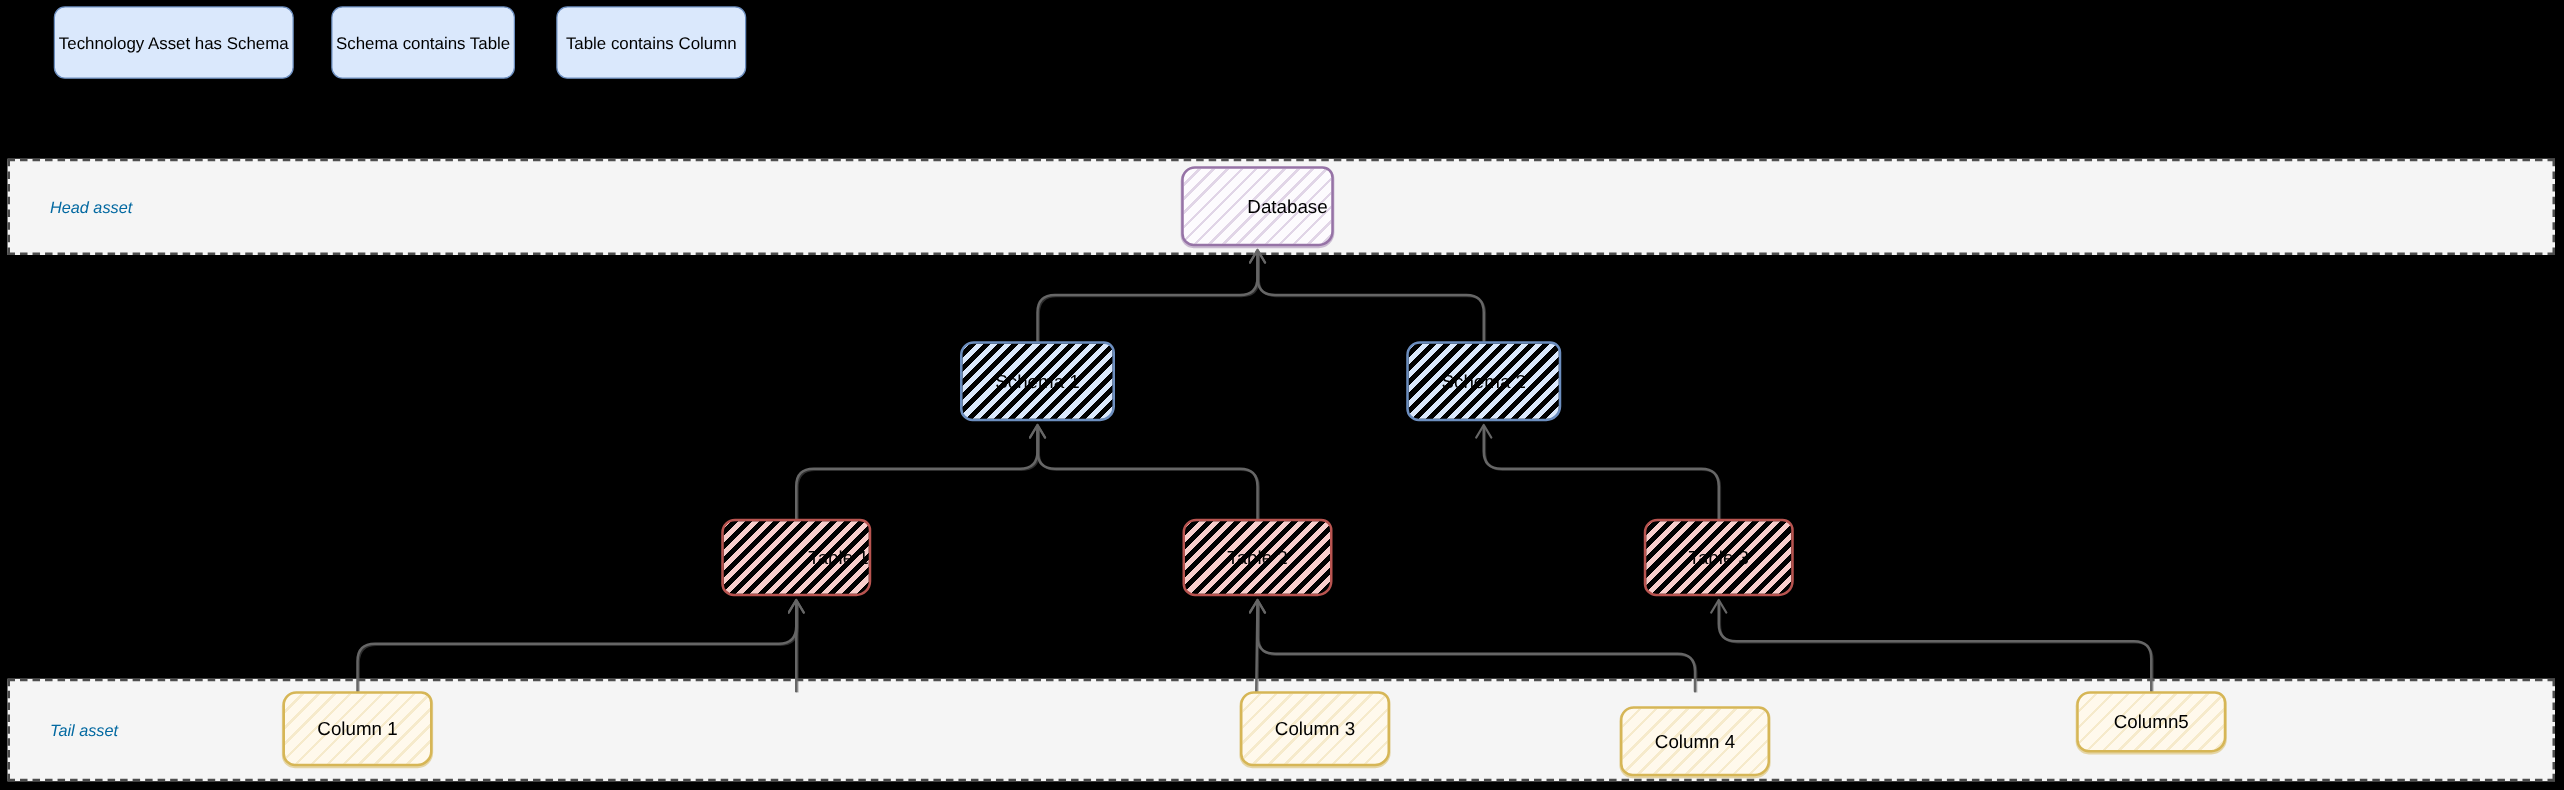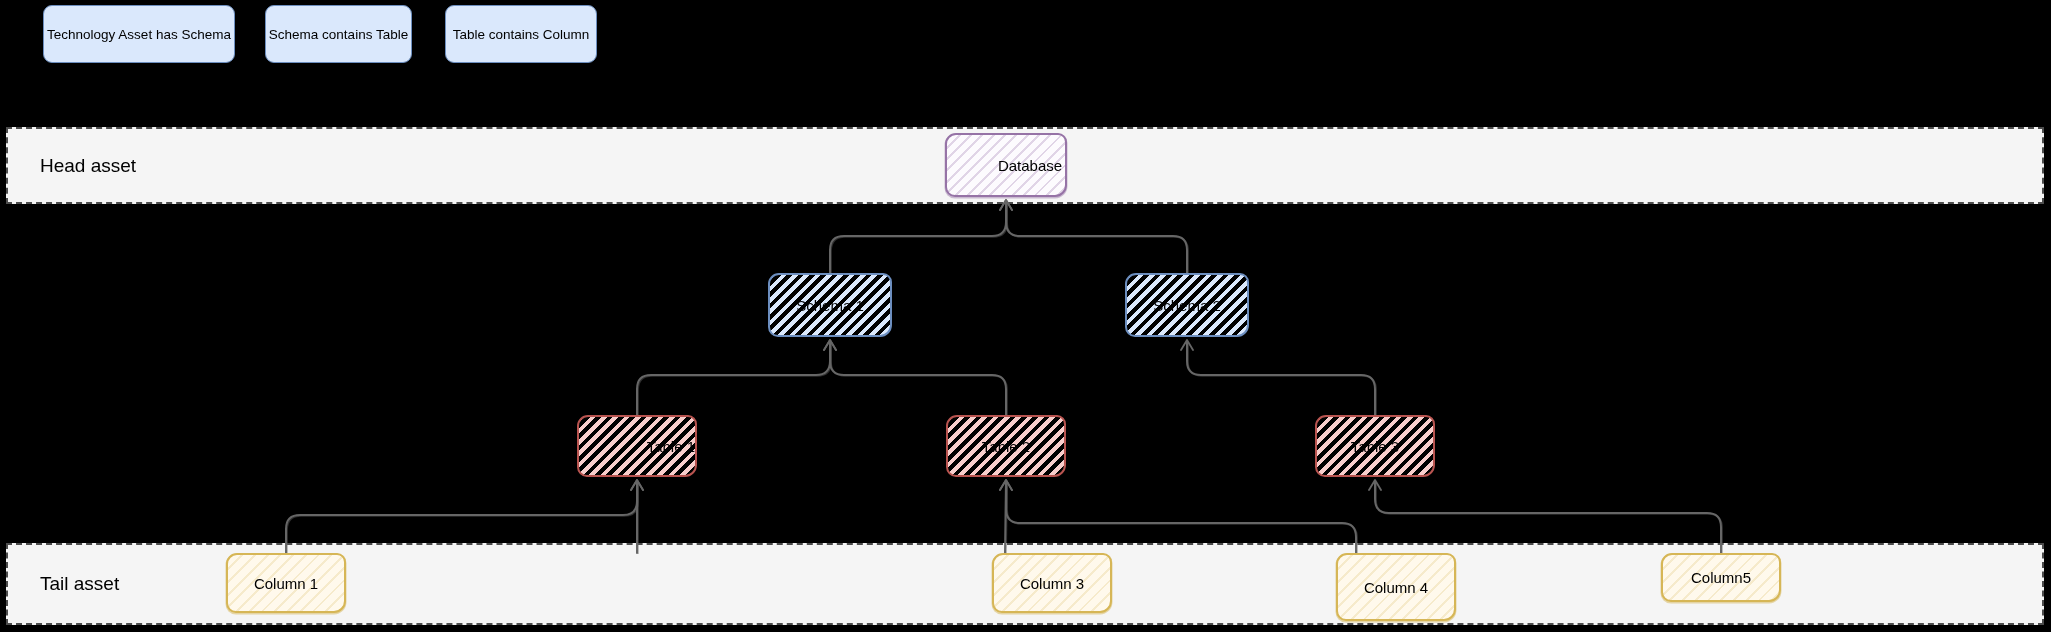--- a/index.html
+++ b/index.html
@@ -21,22 +21,23 @@
     border: 2px dashed var(--lane-border, #4d4d4d);
     box-sizing: border-box;
     z-index: 1;
   }
   #lane-head { left: 6px; top: 127px; width: 2038px; height: 77px; }
   #lane-tail { left: 6px; top: 543px; width: 2038px; height: 82px; }
   .lane-label {
     position: absolute;
     left: 32px; top: 50%;
     transform: translateY(-50%);
-    font-size: 19px;
-    color: #000000;
+    font-style: italic;
+    font-size: 13px;
+    color: #0369a1;
     white-space: nowrap;
   }
   
   .legend-box {
     position: absolute;
     display: flex; align-items: center; justify-content: center;
     background: var(--legend-fill, #dae8fc);
     border: 1.6px solid var(--legend-border, #6c8ebf);
     border-radius: 9px;
     box-sizing: border-box;
@@ -89,21 +90,21 @@
   }
   #node-database { left: 945px;  top: 133px; width: 122px; height: 64px; }
   #node-schema1  { left: 768px;  top: 273px; width: 124px; height: 64px; }
   #node-schema2  { left: 1125px; top: 273px; width: 124px; height: 64px; }
   #node-table1   { left: 577px;  top: 415px; width: 120px; height: 62px; justify-content: flex-end; }
   #node-table2   { left: 946px;  top: 415px; width: 120px; height: 62px; }
   #node-table3   { left: 1315px; top: 415px; width: 120px; height: 62px; }
   #node-column1  { left: 226px;  top: 553px; width: 120px; height: 60px; }
   #node-column2  { left: 576px;  top: 553px; width: 120px; height: 60px; }
   #node-column3  { left: 944px;  top: 553px; width: 120px; height: 60px; margin-left: 48px; }
-  #node-column4  { left: 1296px; top: 553px; width: 120px; height: 68px; margin-left: 40px; }
+  #node-column4  { left: 1296px; top: 565px; width: 120px; height: 56px; }
   #node-column5  { left: 1661px; top: 553px; width: 120px; height: 49px; }
 </style>
 </head>
 <body>
 
 <div id="canvas">
 
   <div class="legend-box" id="legend-2">
     <span>Schema contains Table</span>
   </div>

